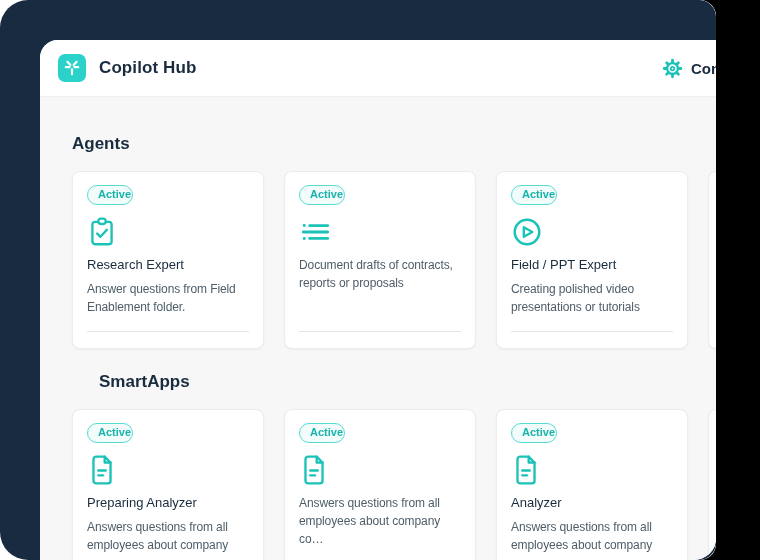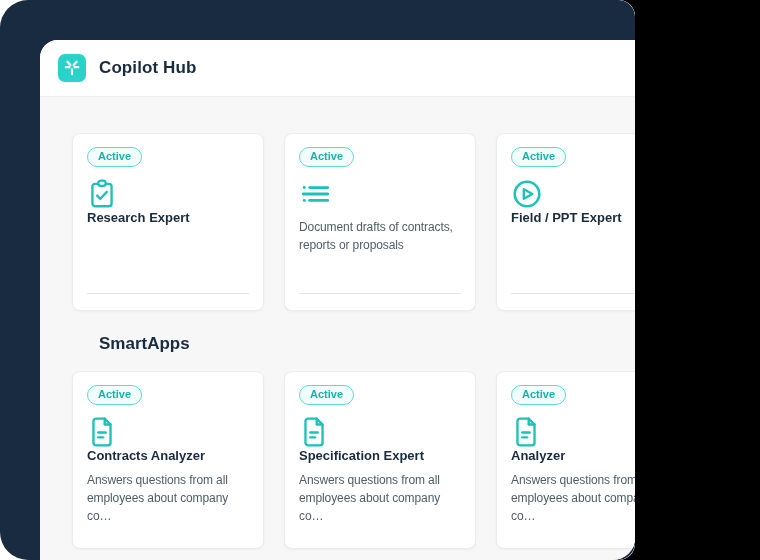--- a/index.html
+++ b/index.html
@@ -4,21 +4,21 @@
 <style>
   html, body { margin: 0; padding: 0; }
   body {
     width: 760px; height: 560px;
     background: #000;
     font-family: "Liberation Sans", sans-serif;
     overflow: hidden;
   }
   .canvas {
     position: relative;
-    width: 635px; height: 560px;
+    width: 716px; height: 560px;
     background: #ffffff;
     border-radius: 0 16px 16px 0;
     overflow: hidden;
   }
   .hero {
     position: absolute; inset: 0;
     background: #182B40;
     border-radius: 28px 17px 17px 28px;
   }
   .window {
@@ -75,27 +75,27 @@
     padding: 12px 14px;
     box-shadow: 0 1px 2px rgba(23,41,60,0.05);
     cursor: pointer;
   }
   .badge {
     display: inline-block;
     font-size: 11px; font-weight: 600; color: #17B3AA;
     background: #f2fcfb;
     border: 1.5px solid #57dcd3;
     border-radius: 11px;
-    padding: 2px 10px 3px 10px;
+    padding: 2px 1px 3px 10px;
     line-height: 13px;
   }
   .card-icon { margin-top: 11px; height: 32px; }
   .card-title {
-    font-size: 13px; font-weight: 700; color: #192B3E;
-    white-space: nowrap;
+    font-size: 13px; font-weight: 400; color: #192B3E;
+    margin-top: 9px; white-space: nowrap;
   }
   .card-desc {
     font-size: 12px; color: #4E5D68; line-height: 1.5;
     margin-top: 8px; letter-spacing: -0.1px;
     white-space: pre-line;
   }
   .card-divider {
     position: absolute; left: 14px; right: 14px; bottom: 16px;
     height: 1px; background: #e4e6e8;
   }
@@ -139,33 +139,35 @@
             <circle cx="12" cy="12" r="6.2" stroke-width="2.6"></circle>
             <circle cx="12" cy="12" r="2" stroke-width="2"></circle>
           </svg>
         </span>
         <span class="config-label">Configuration</span>
       </div>
     </div>
 
     <div class="content">
 
+      <div class="section-heading">Agents</div>
 
       <div class="card-row">
 
         <div class="card">
           <span class="badge">Active</span>
           <div class="card-icon">
             <svg width="30" height="32" viewBox="0 0 28 30" fill="none" stroke="#1BC2B8" stroke-width="2.2" stroke-linecap="round" stroke-linejoin="round">
               <rect x="5" y="5.5" width="18" height="21" rx="2.5"></rect>
               <rect x="10.5" y="2.5" width="7" height="5" rx="2.5" fill="#ffffff"></rect>
               <path d="M9.5 16.5 L12.5 19.5 L18.5 13"></path>
             </svg>
           </div>
           <div class="card-title">Research Expert</div>
+          <div class="card-desc">Answer questions from Field Enablement folder.</div>
           <div class="card-divider"></div>
         </div>
 
         <div class="card">
           <span class="badge">Active</span>
           <div class="card-icon">
             <svg width="34" height="32" viewBox="0 0 30 30" fill="none" stroke="#1BC2B8" stroke-width="2.6" stroke-linecap="round">
               <circle cx="4" cy="9" r="1.4" fill="#1BC2B8" stroke="none"></circle>
               <circle cx="4" cy="21" r="1.4" fill="#1BC2B8" stroke="none"></circle>
               <line x1="9" y1="9" x2="26" y2="9"></line>
@@ -179,20 +181,21 @@
 
         <div class="card">
           <span class="badge">Active</span>
           <div class="card-icon">
             <svg width="32" height="32" viewBox="0 0 30 30" fill="none" stroke="#1BC2B8" stroke-linejoin="round">
               <circle cx="15" cy="15" r="11.5" stroke-width="2.4"></circle>
               <path d="M12 10.5 L20 15 L12 19.5 Z" stroke-width="2.2"></path>
             </svg>
           </div>
           <div class="card-title">Field / PPT Expert</div>
+          <div class="card-desc">Creating polished video presentations or tutorials</div>
           <div class="card-divider"></div>
         </div>
 
         <div class="card">
           <span class="badge">Active</span>
           <div class="card-icon">
             <svg width="32" height="32" viewBox="0 0 30 30">
               <rect x="2" y="3.5" width="26" height="23" rx="5" fill="#1BC2B8"></rect>
               <circle cx="20.5" cy="11" r="2.2" fill="#ffffff"></circle>
               <path d="M5.5 21.5 L11.5 14 L15.5 18.5 L18.5 15.5 L24.5 21.5 Z" fill="#ffffff"></path>
@@ -213,36 +216,35 @@
         <div class="card">
           <span class="badge">Active</span>
           <div class="card-icon">
             <svg width="30" height="32" viewBox="0 0 28 30" fill="none" stroke="#1BC2B8" stroke-width="2.2" stroke-linecap="round" stroke-linejoin="round">
               <path d="M6 5 a2.5 2.5 0 0 1 2.5 -2.5 H16.5 L22 8 V25 a2.5 2.5 0 0 1 -2.5 2.5 H8.5 A2.5 2.5 0 0 1 6 25 Z"></path>
               <path d="M16.5 2.5 V8 H22"></path>
               <line x1="10.5" y1="15.5" x2="17.5" y2="15.5"></line>
               <line x1="10.5" y1="20" x2="15" y2="20"></line>
             </svg>
           </div>
-          <div class="card-title">Contracts Analyzer</div>
-          <div class="card-desc">Answers questions from all employees about company co…</div>
-          
-        </div>
-
-        <div class="card">
-          <span class="badge">Active</span>
-          <div class="card-icon">
-            <svg width="30" height="32" viewBox="0 0 28 30" fill="none" stroke="#1BC2B8" stroke-width="2.2" stroke-linecap="round" stroke-linejoin="round">
-              <path d="M6 5 a2.5 2.5 0 0 1 2.5 -2.5 H16.5 L22 8 V25 a2.5 2.5 0 0 1 -2.5 2.5 H8.5 A2.5 2.5 0 0 1 6 25 Z"></path>
-              <path d="M16.5 2.5 V8 H22"></path>
-              <line x1="10.5" y1="15.5" x2="17.5" y2="15.5"></line>
-              <line x1="10.5" y1="20" x2="15" y2="20"></line>
-            </svg>
-          </div>
-          <div class="card-title">Specification Expert</div>
+          <div class="card-title">Preparing Analyzer</div>
+          <div class="card-desc">Answers questions from all employees about company co…</div>
+          
+        </div>
+
+        <div class="card">
+          <span class="badge">Active</span>
+          <div class="card-icon">
+            <svg width="30" height="32" viewBox="0 0 28 30" fill="none" stroke="#1BC2B8" stroke-width="2.2" stroke-linecap="round" stroke-linejoin="round">
+              <path d="M6 5 a2.5 2.5 0 0 1 2.5 -2.5 H16.5 L22 8 V25 a2.5 2.5 0 0 1 -2.5 2.5 H8.5 A2.5 2.5 0 0 1 6 25 Z"></path>
+              <path d="M16.5 2.5 V8 H22"></path>
+              <line x1="10.5" y1="15.5" x2="17.5" y2="15.5"></line>
+              <line x1="10.5" y1="20" x2="15" y2="20"></line>
+            </svg>
+          </div>
           <div class="card-desc">Answers questions from all employees about company co…</div>
           
         </div>
 
         <div class="card">
           <span class="badge">Active</span>
           <div class="card-icon">
             <svg width="30" height="32" viewBox="0 0 28 30" fill="none" stroke="#1BC2B8" stroke-width="2.2" stroke-linecap="round" stroke-linejoin="round">
               <path d="M6 5 a2.5 2.5 0 0 1 2.5 -2.5 H16.5 L22 8 V25 a2.5 2.5 0 0 1 -2.5 2.5 H8.5 A2.5 2.5 0 0 1 6 25 Z"></path>
               <path d="M16.5 2.5 V8 H22"></path>

